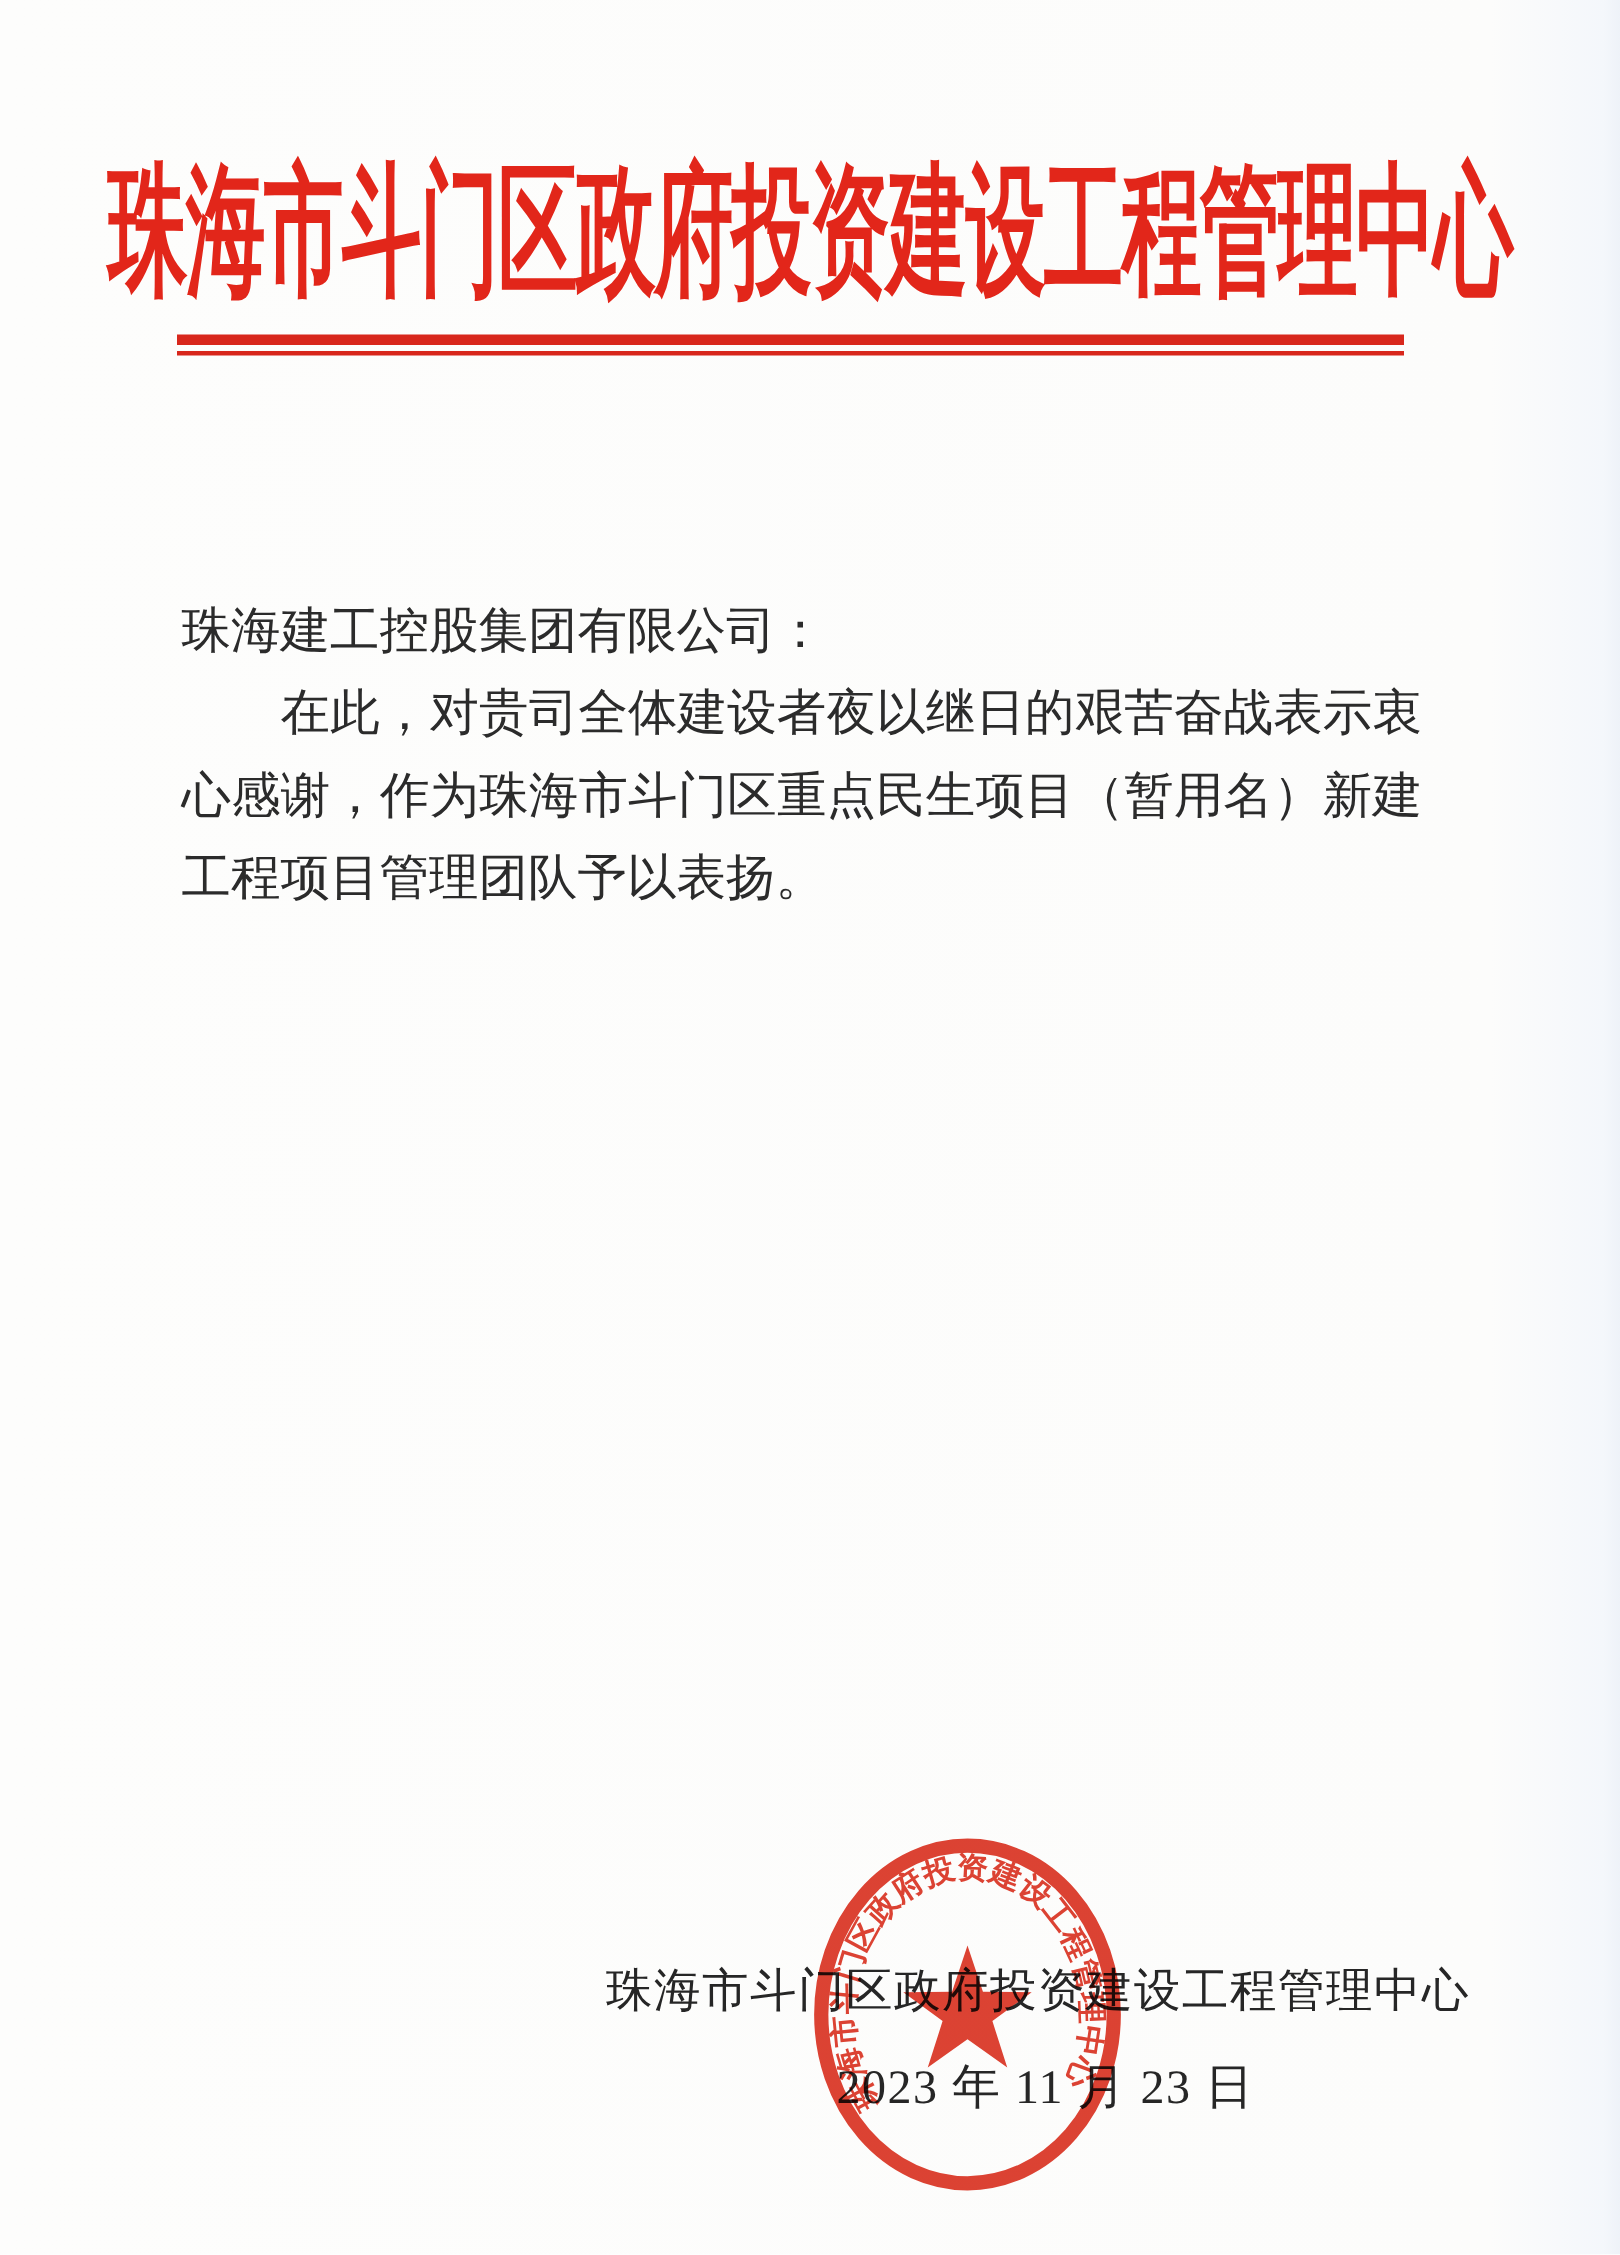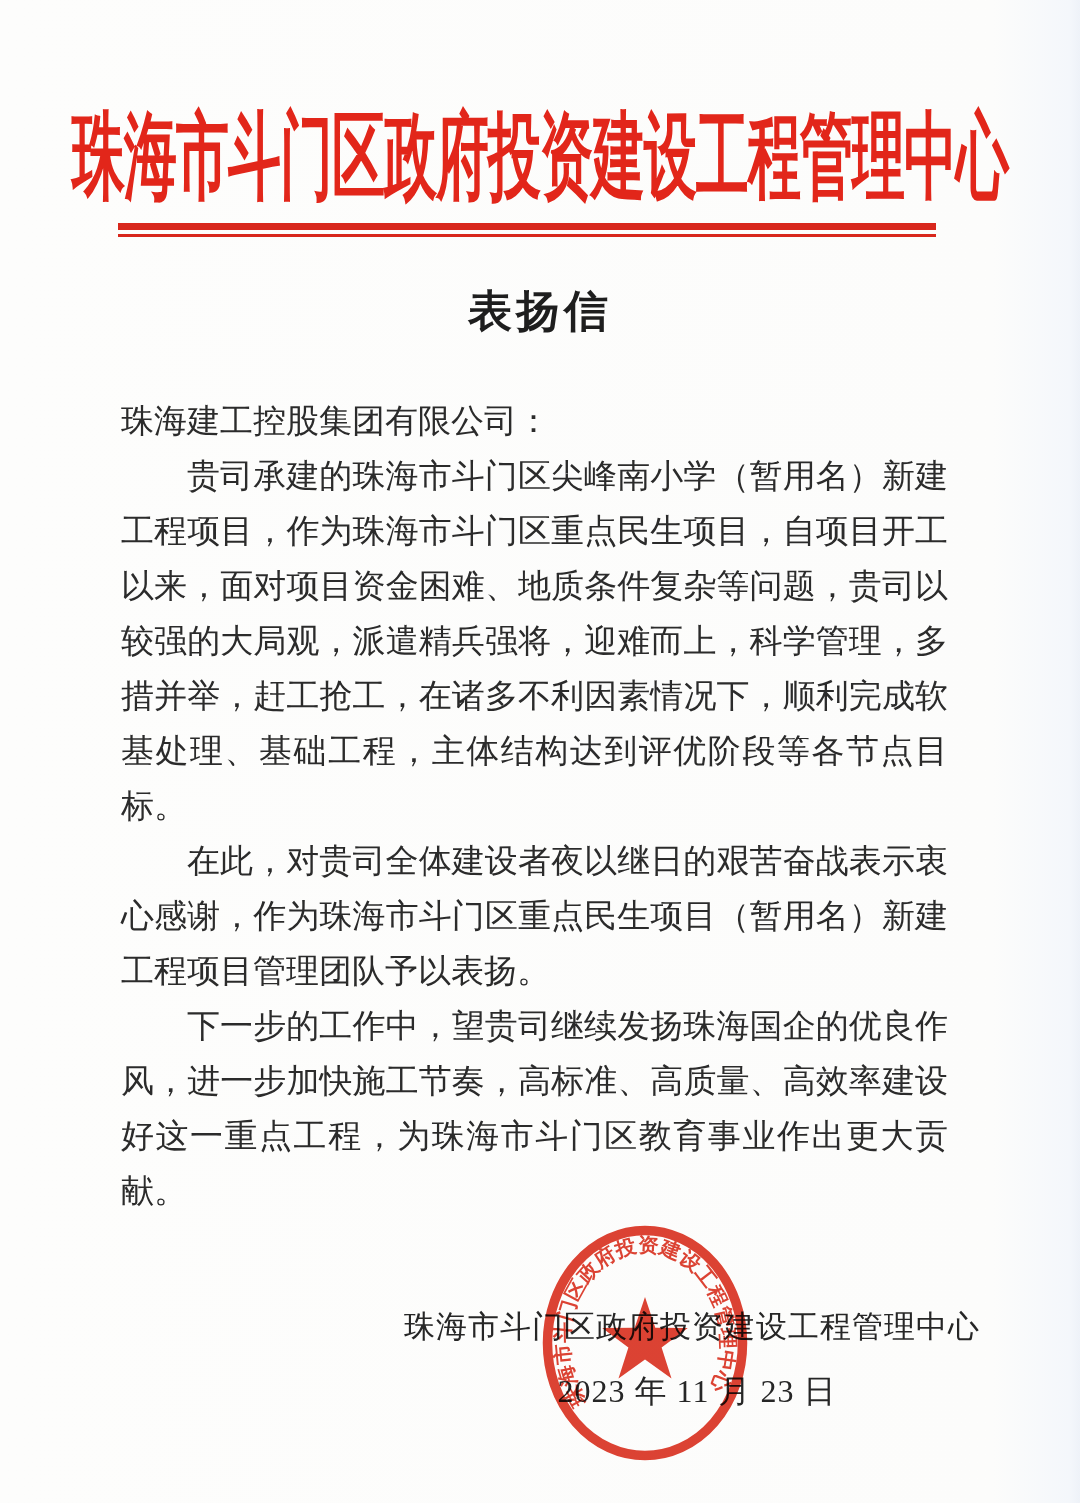--- a/index.html
+++ b/index.html
@@ -108,27 +108,24 @@
 
 <div class="page">
 
   <div class="letterhead">珠海市斗门区政府投资建设工程管理中心</div>
 
   <div class="rules">
     <div class="rule-thick"></div>
     <div class="rule-thin"></div>
   </div>
 
-  <h1 class="doc-title">表扬信</h1>
 
   <div class="body-text">
     <p class="salutation">珠海建工控股集团有限公司：</p>
-    <p class="indent">贵司承建的珠海市斗门区尖峰南小学（暂用名）新建工程项目，作为珠海市斗门区重点民生项目，自项目开工以来，面对项目资金困难、地质条件复杂等问题，贵司以较强的大局观，派遣精兵强将，迎难而上，科学管理，多措并举，赶工抢工，在诸多不利因素情况下，顺利完成软基处理、基础工程，主体结构达到评优阶段等各节点目标。</p>
     <p class="indent">在此，对贵司全体建设者夜以继日的艰苦奋战表示衷心感谢，作为珠海市斗门区重点民生项目（暂用名）新建工程项目管理团队予以表扬。</p>
-    <p class="indent">下一步的工作中，望贵司继续发扬珠海国企的优良作风，进一步加快施工节奏，高标准、高质量、高效率建设好这一重点工程，为珠海市斗门区教育事业作出更大贡献。</p>
   </div>
 
   <div class="closing">
     <div class="signature">珠海市斗门区政府投资建设工程管理中心</div>
     <div class="date">2023 年 11 月 23 日</div>
   </div>
 
   <svg class="seal" viewBox="0 0 208 240" xmlns="http://www.w3.org/2000/svg">
     <defs>
       <path id="sealArc" d="M 45.8 176.5 A 76 91 0 1 1 162.2 176.5" fill="none"></path>

